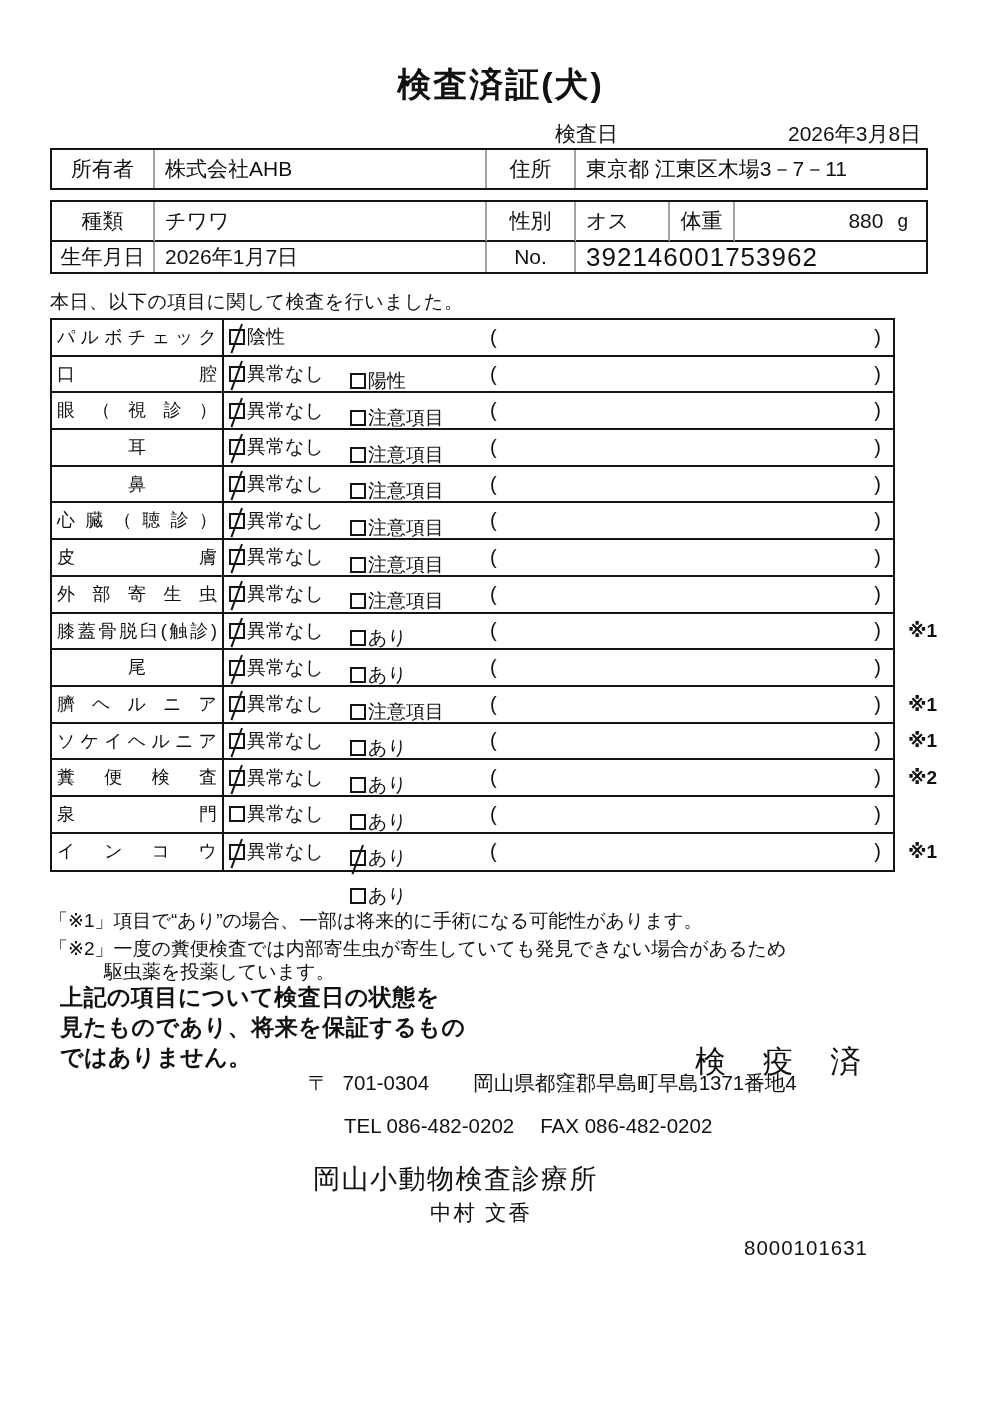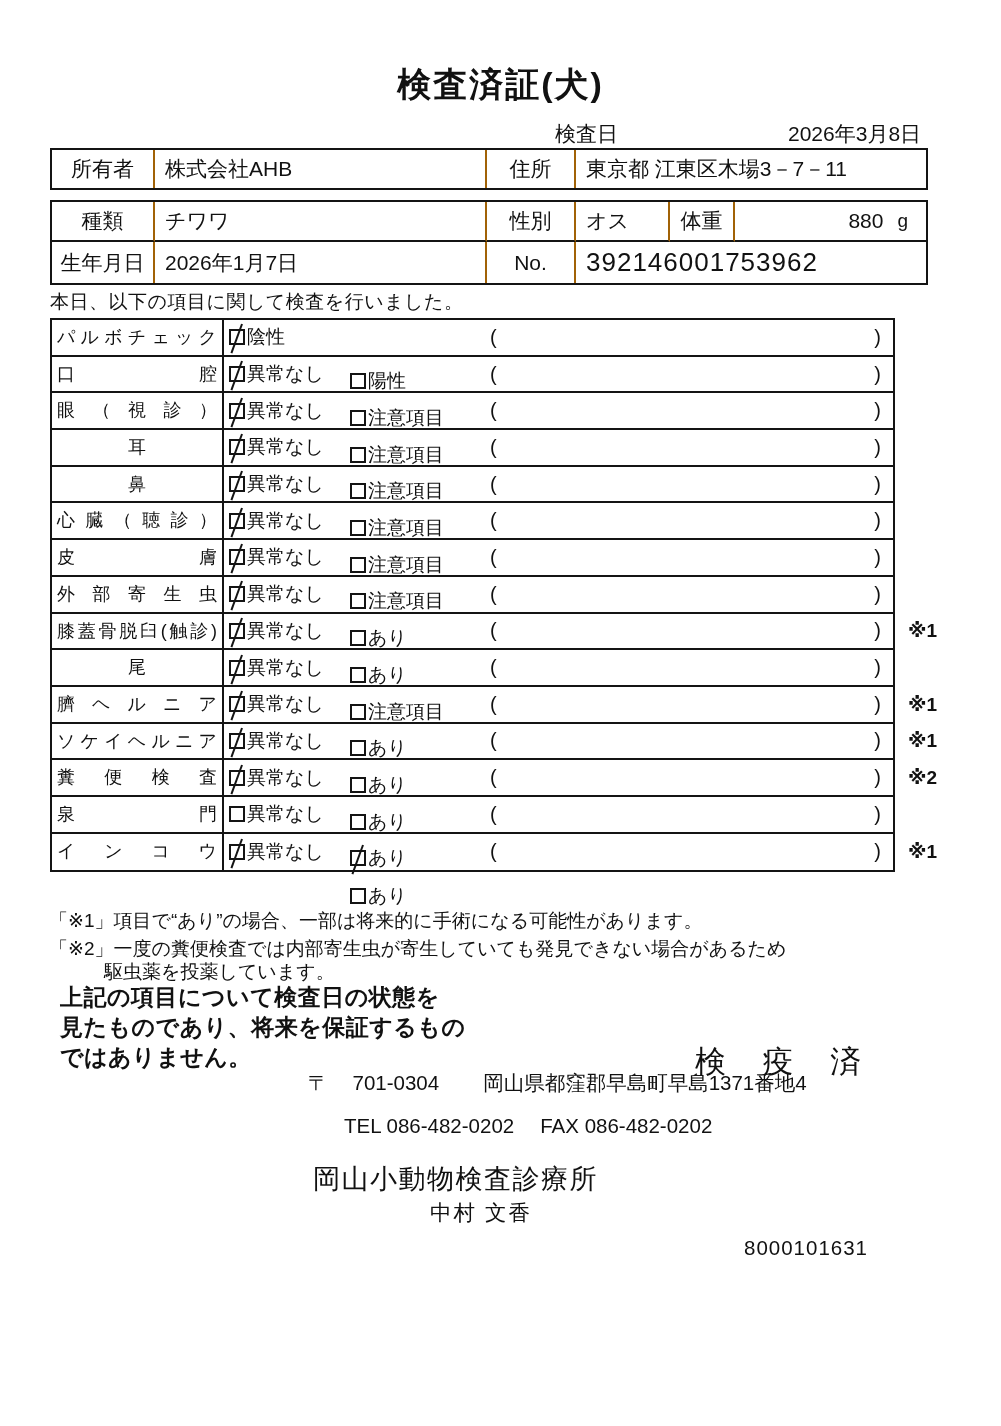--- a/index.html
+++ b/index.html
@@ -14,25 +14,25 @@
     text-align:center; font-size:34px; font-weight:bold; letter-spacing:2px;
   }
   .exam-date-label { position:absolute; left:555px; top:120px; font-size:21px; }
   .exam-date-value { position:absolute; left:788px; top:120px; font-size:21px; }
 
   .htable {
     position:absolute; left:50px; width:878px; box-sizing:border-box;
     border:2px solid #141414; display:grid; background:#fff;
   }
   #owner-table { top:148px; height:42px; grid-template-columns:103px 332px 89px 1fr; }
-  #pet-table   { top:200px; height:85px; grid-template-columns:103px 332px 89px 94px 65px 1fr; grid-template-rows:40px 1fr; }
+  #pet-table   { top:200px; height:74px; grid-template-columns:103px 332px 89px 94px 65px 1fr; grid-template-rows:40px 1fr; }
   .hcell { display:flex; align-items:center; font-size:21px; box-sizing:border-box; overflow:hidden; white-space:nowrap; }
   .hcell.lab { justify-content:center; }
   .hcell.val { padding-left:10px;text-align:center; }
-  .br { border-right:2px solid #a16207; }
+  .br { border-right:2px solid #a3a3a3; }
   .bb { border-bottom:2px solid #141414; }
   .weight-cell { justify-content:flex-end; padding-right:18px; gap:14px; }
   .weight-unit { font-size:19px; }
   .no-value-cell { grid-column:4 / 7; font-size:26px; letter-spacing:1px; }
 
   .intro { position:absolute; left:50px; top:289px; font-size:19px; letter-spacing:0.5px; }
 
   #checklist {
     position:absolute; left:50px; top:318px; width:845px; box-sizing:border-box;
     border:2px solid #141414; background:#fff;
@@ -62,21 +62,21 @@
   .fn { position:absolute; font-size:19px; white-space:nowrap; }
   .fn1 { left:49px; top:908px; }
   .fn2 { left:49px; top:936px; }
   .fn3 { left:104px; top:959px; }
 
   .disclaimer { position:absolute; left:60px; top:982px; font-size:23px; font-weight:bold; line-height:30px; letter-spacing:0.5px; }
 
   .stamp { position:absolute; left:695px; top:1018px; font-size:31px; letter-spacing:14px; font-weight:500; white-space:nowrap;margin-top:23px; }
 
   .postal { position:absolute; left:308px; top:1069px; font-size:20.5px; white-space:nowrap; }
-  .postal .pcode { margin-left:24px; }
+  .postal .pcode { margin-left:14px; }
   .postal .paddr { margin-left:44px; }
 
   .telfax { position:absolute; left:344px; top:1114px; font-size:20.5px; white-space:nowrap; }
   .telfax .fax { margin-left:26px; }
 
   .clinic-name { position:absolute; left:313px; top:1161px; font-size:27px; letter-spacing:1.5px; white-space:nowrap; }
   .vet-name { position:absolute; left:430px; top:1198px; font-size:21.5px; letter-spacing:2px; white-space:nowrap; }
   .serial { position:absolute; left:744px; top:1236px; font-size:20.5px; letter-spacing:1px; }
 </style>
 </head>

